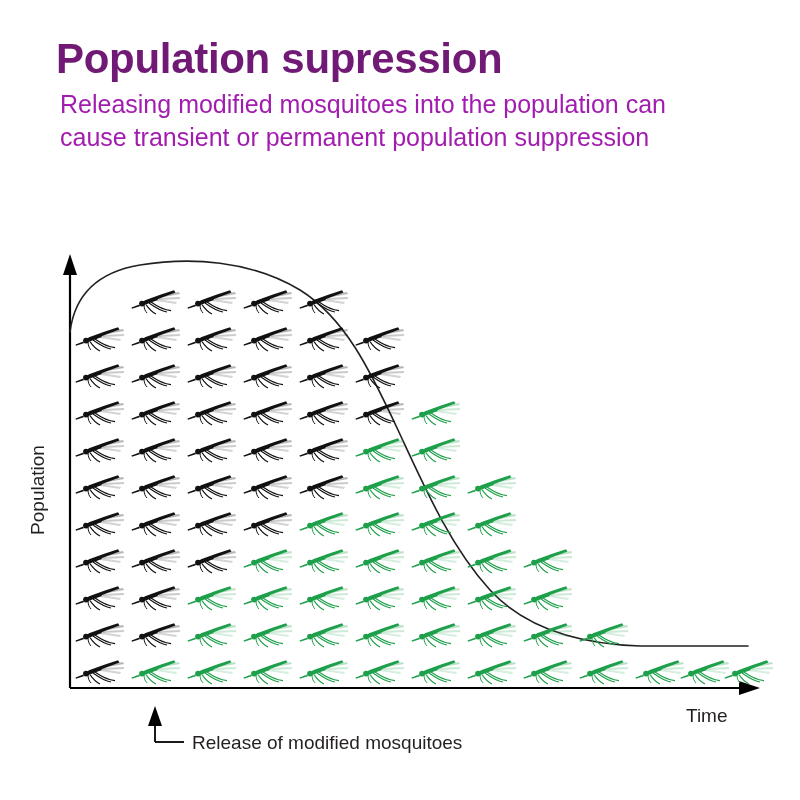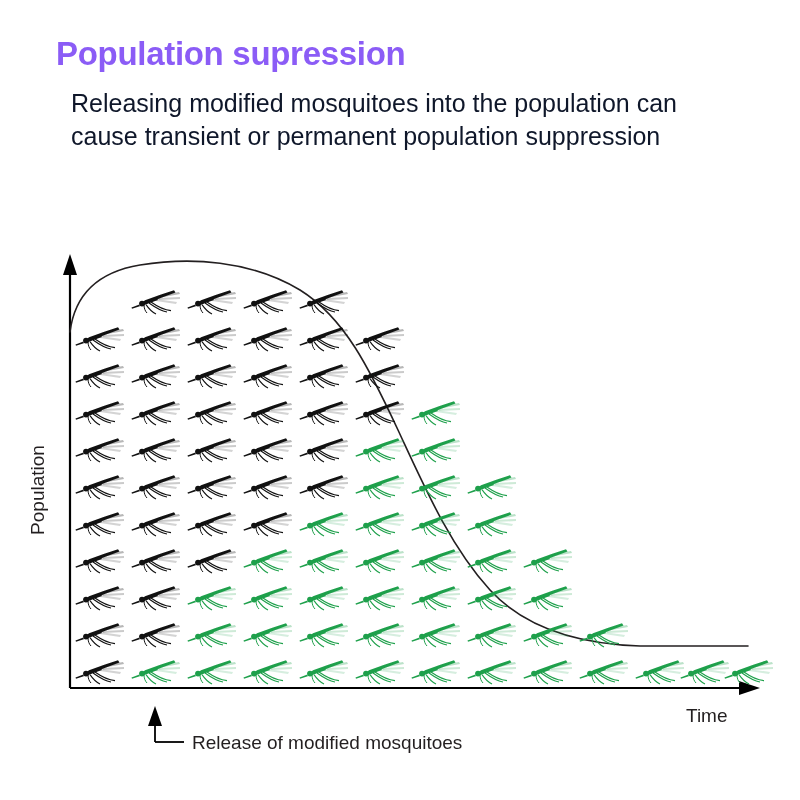--- a/index.html
+++ b/index.html
@@ -25,34 +25,34 @@
   }
 
   
   #header {
     position: absolute;
     left: 56px;
     top: 36px;
     width: 700px;
   }
   #title {
-    font-size: 33px;
+    font-size: 42px;
     font-weight: bold;
     letter-spacing: -0.3px;
     line-height: 1.1;
     margin: 0 0 6px 0;
-    color: #8b5cf6;
+    color: #701a75;
     font-family: "Liberation Sans", sans-serif;
   }
   #subtitle {
     font-size: 25px;
     font-weight: normal;
     line-height: 1.32;
-    margin: 15px;
-    color: #0f172a;
+    margin: 4px;
+    color: #a21caf;
     max-width: 640px;
     font-family: "Liberation Sans", sans-serif;
   }
 
   
   #chart {
     position: absolute;
     left: 0;
     top: 0;
     width: 800px;

